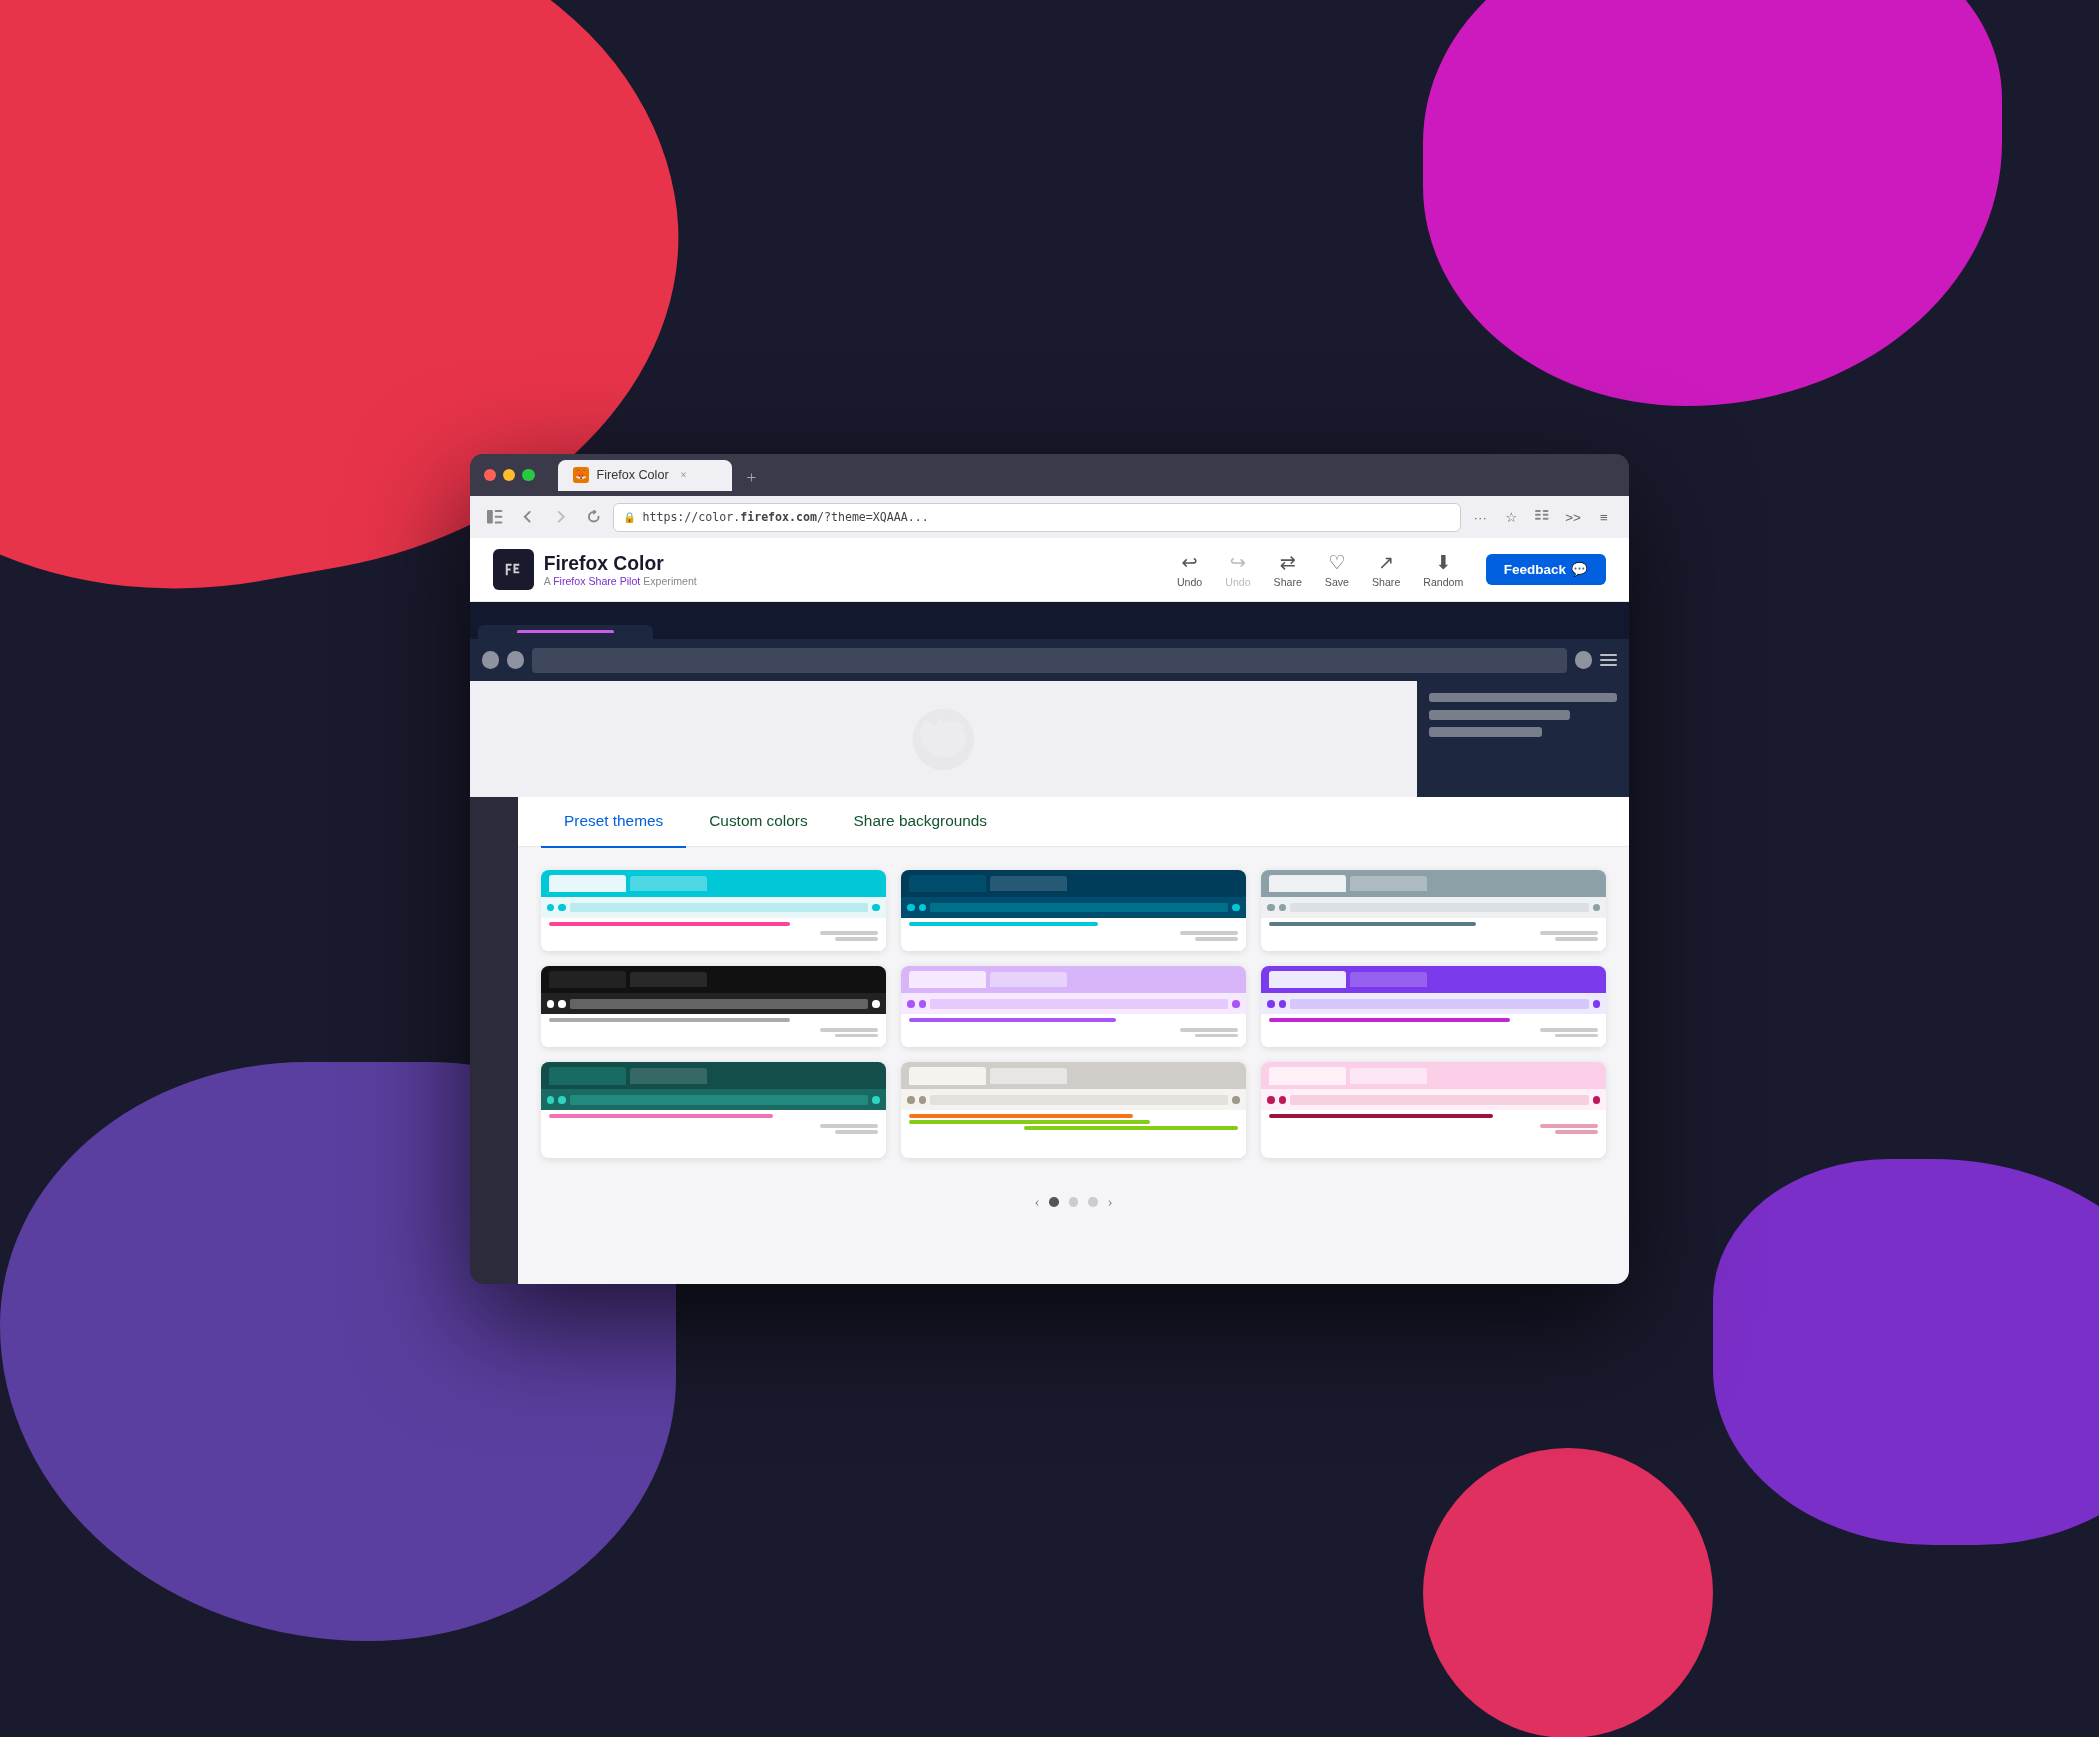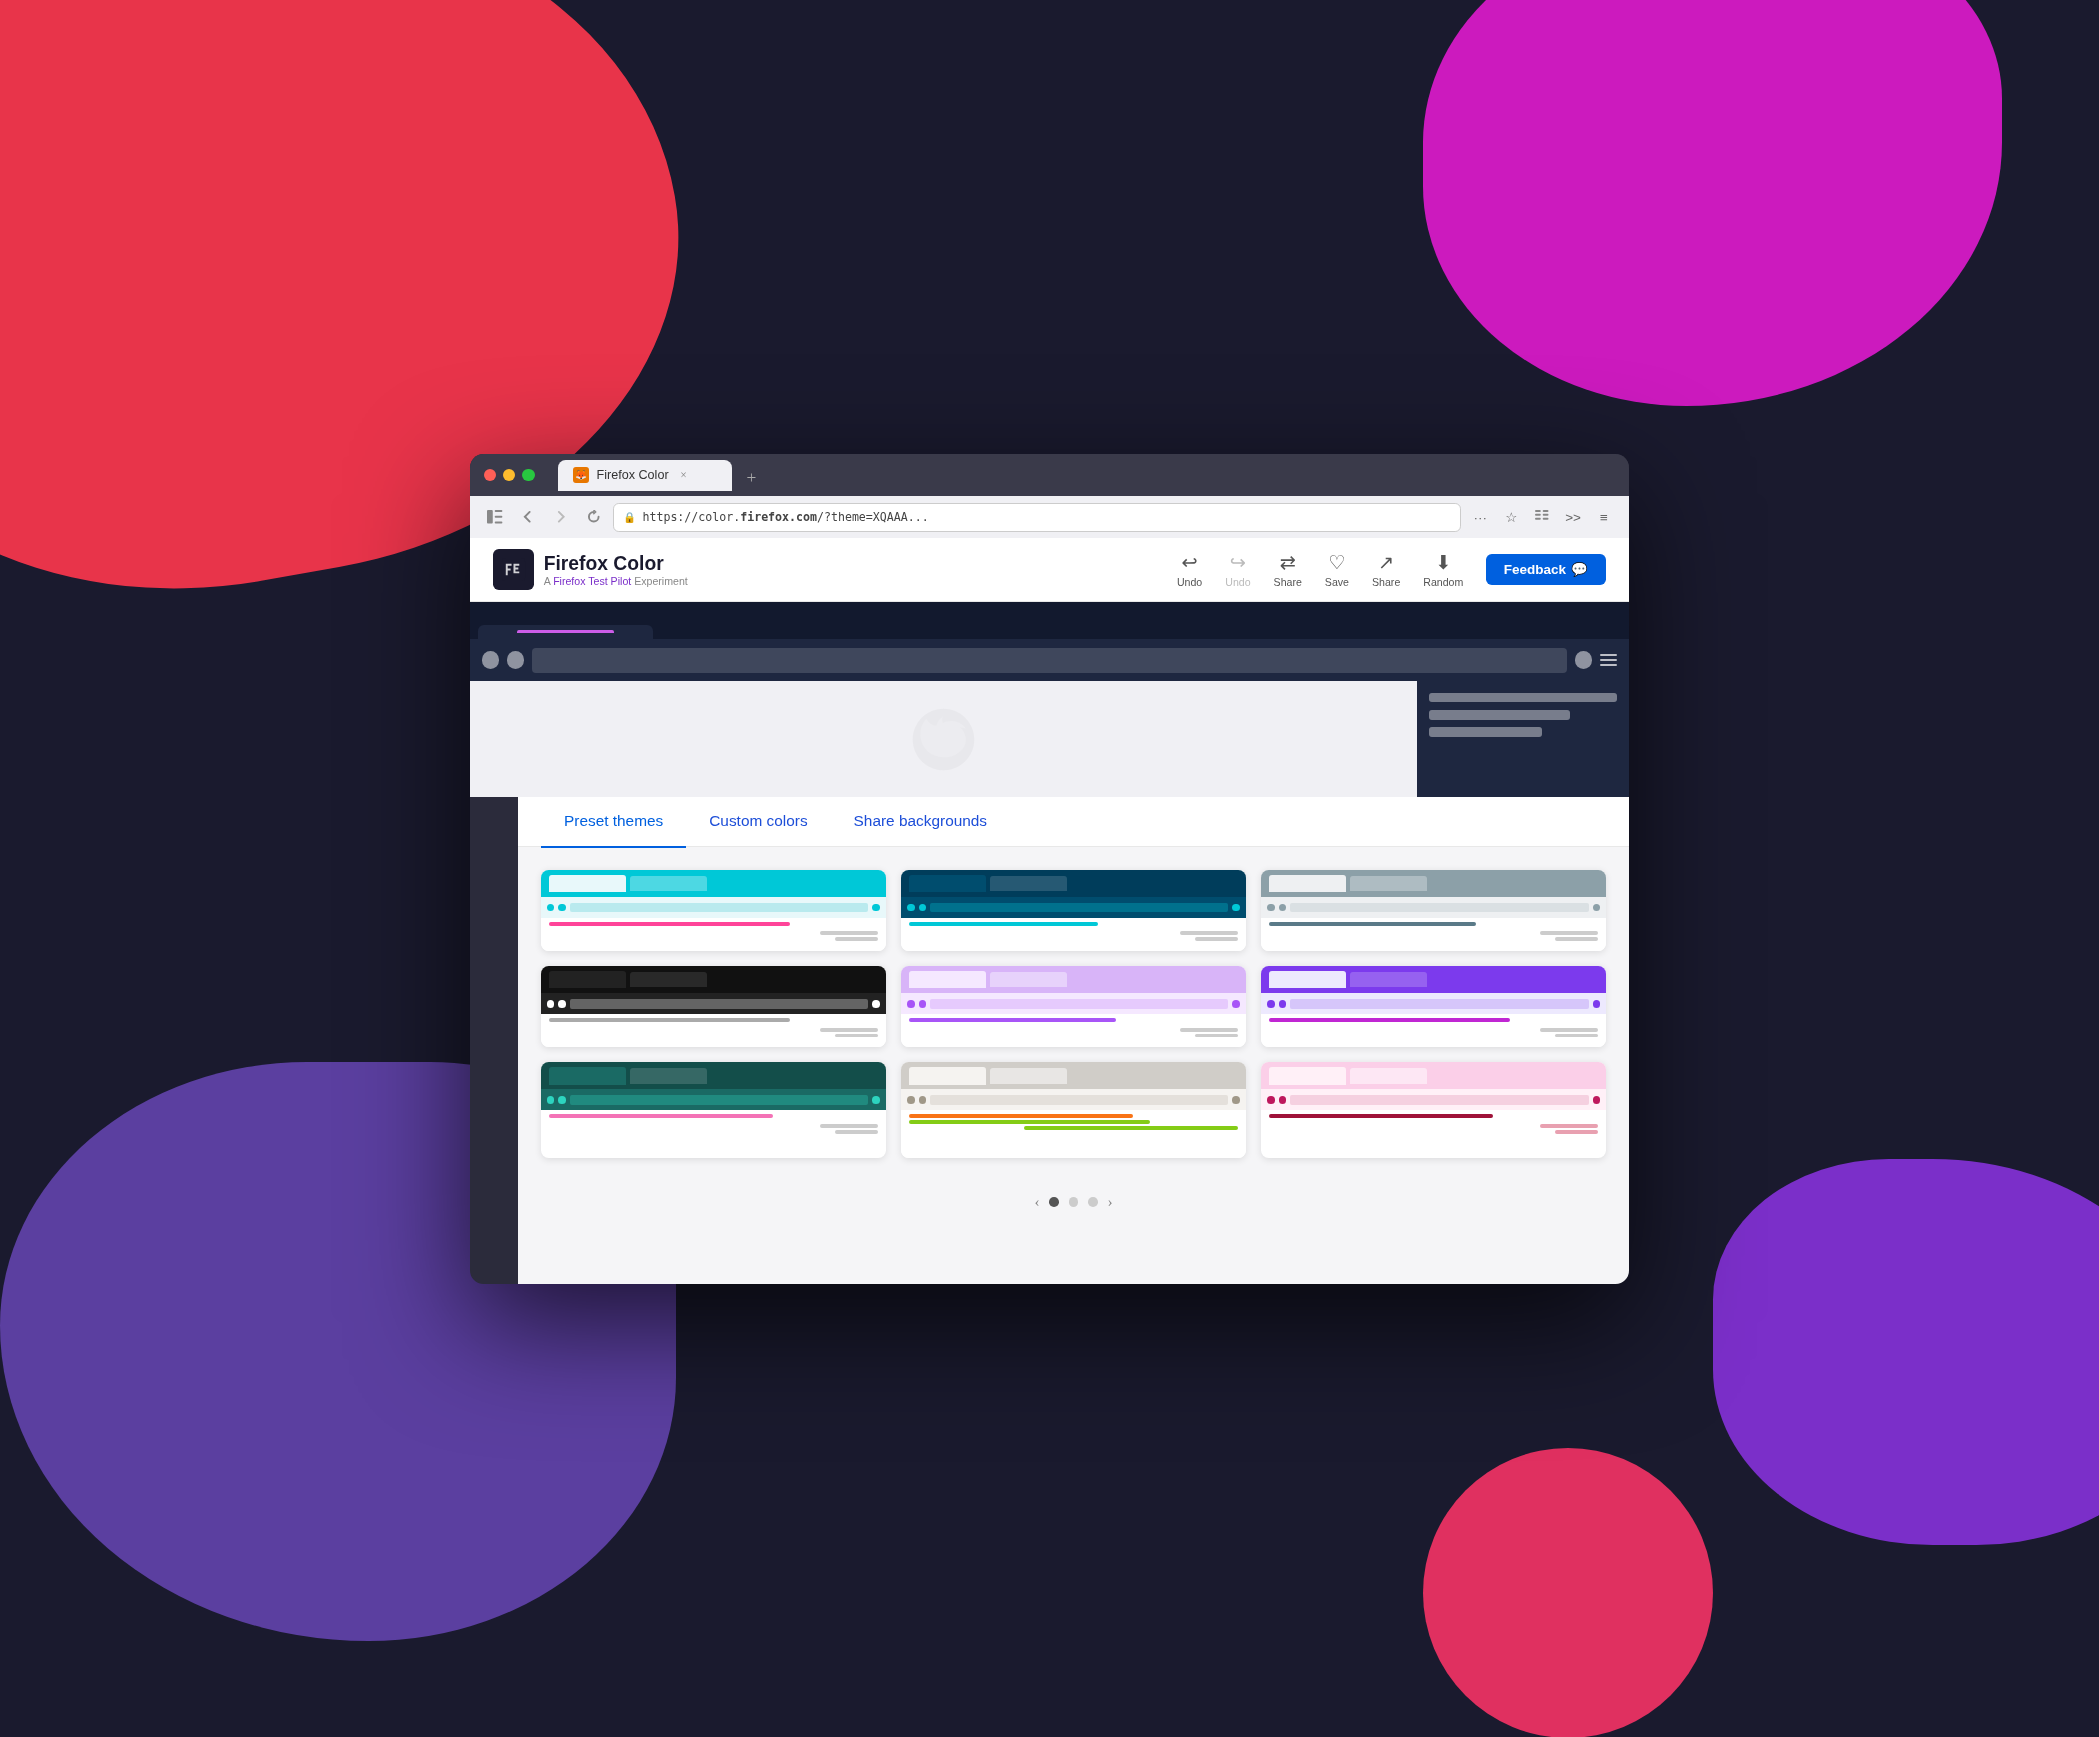--- a/index.html
+++ b/index.html
@@ -376,21 +376,21 @@
     .content-tabs {
       background: white;
       display: flex;
       border-bottom: 1.9px solid #e8e8e8;
       padding: 0 23px;
     }
     .content-tab {
       padding: 15.4px 23px;
       font-size: 15.4px;
       font-family: -apple-system, sans-serif;
-      color: #1d4ed8;
+      color: #14532d;
       cursor: pointer;
       border-bottom: 2.9px solid transparent;
       margin-bottom: -1.9px;
       font-weight: 500;
     }
     .content-tab.active {
       color: #0060df;
       border-bottom-color: #0060df;
     }
 
@@ -644,21 +644,21 @@
     <div class="app-logo">
       <div class="logo-icon">
         <svg width="27" height="27" viewBox="0 0 28 28" fill="none">
           <rect x="2" y="2" width="24" height="24" rx="4" fill="#1a1a2e"></rect>
           <path d="M6 8h6v2H8v3h3v2H8v5H6V8zm8 0h6v2h-4v2h3v2h-3v2h4v2h-6V8z" fill="white" opacity="0.8"></path>
         </svg>
       </div>
       <div class="logo-text">
         <span class="logo-title">Firefox Color</span>
         <span class="logo-subtitle">
-          <span>A </span><a href="#">Firefox Test Pilot</a><span> Experiment</span>
+          <span>A </span><a href="#">Firefox Share Pilot</a><span> Experiment</span>
         </span>
       </div>
     </div>
 
     <div class="app-toolbar">
       <button class="tool-btn">
         <span class="tool-btn-icon">↩</span>
         <span class="tool-btn-label">Undo</span>
       </button>
       <button class="tool-btn disabled">

